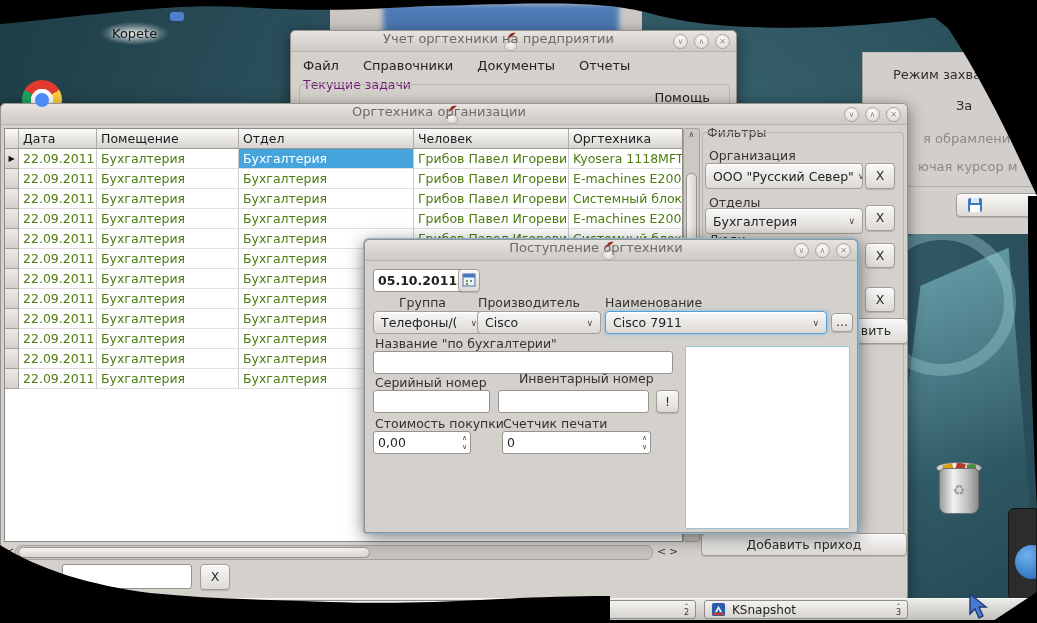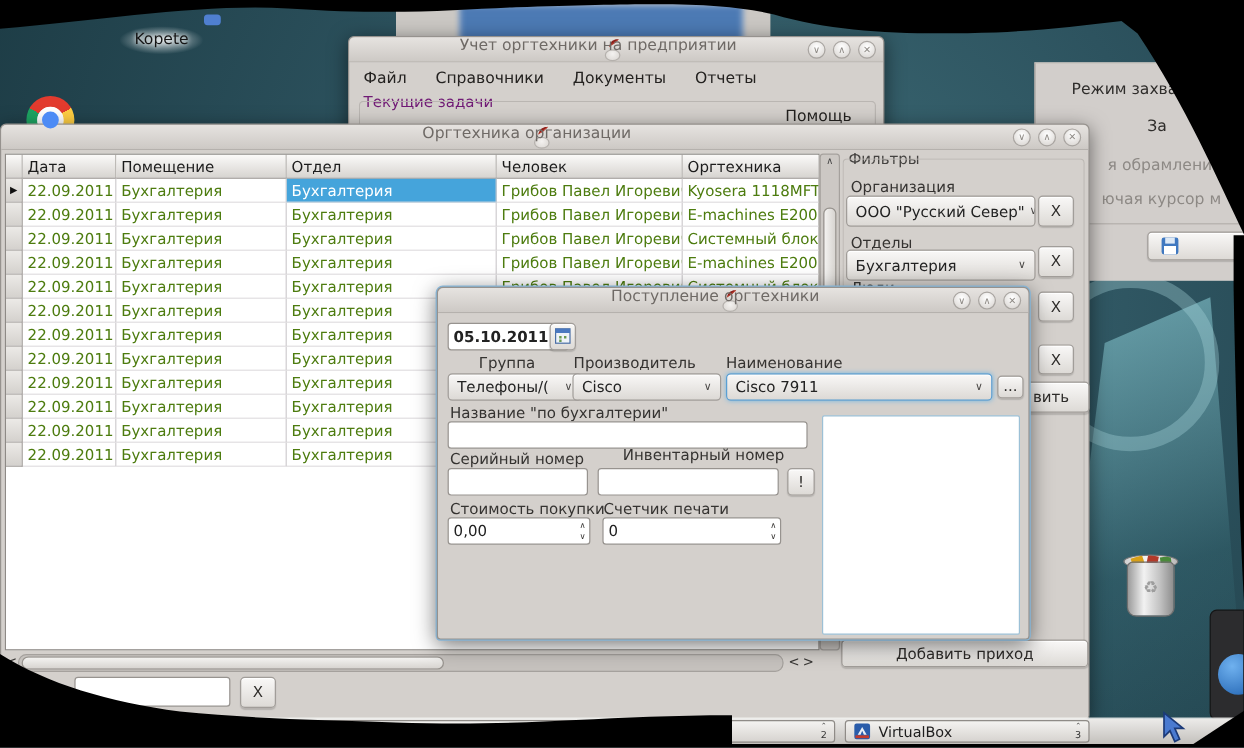--- a/index.html
+++ b/index.html
@@ -394,21 +394,21 @@
     <input class="input" style="position: absolute; left: 8px; top: 111px; width: 300px; height: 23px;" value="">
 
     <div class="label" style="left:10px; top:135px;">Серийный номер</div>
     <div class="label" style="left:134px; top:131px;margin-left:20px;">Инвентарный номер</div>
     <input class="input" style="position: absolute; left: 8px; top: 150px; width: 117px; height: 23px;" value="">
     <input class="input" style="position: absolute; left: 133px; top: 150px; width: 151px; height: 23px;" value="">
     <div class="btn" style="position:absolute; left:291px; top:150px; width:23px; height:23px; line-height:21px;">!</div>
 
     <div class="label" style="left:10px; top:176px;">Стоимость покупки</div>
     <div class="label" style="left:138px; top:176px;">Счетчик печати</div>
-    <div class="spin" style="position:absolute; left:8px; top:191px; width:119px; height:23px;">
+    <div class="spin" style="position:absolute; left:8px; top:191px; width:98px; height:23px;">
       <input class="input" style="width: 100%; height: 100%;" value="0,00">
       <div class="arrows">
           <span>∧</span>
           <span>∨</span>
         </div>
     </div>
     <div class="spin" style="position:absolute; left:137px; top:191px; width:149px; height:23px;">
       <input class="input" style="width: 100%; height: 100%;" value="0">
       <div class="arrows">
           <span>∧</span>
@@ -455,21 +455,21 @@
           <span class="car">⌃</span>
           <span>2</span>
         </span>
     </div>
     <div class="task" style="left:704px; width:204px;">
       <svg class="ticon" viewBox="0 0 16 16">
         <rect x="1" y="1" width="14" height="14" rx="2" fill="#2a5caa"></rect>
         <path d="M4 11 L8 4 L12 11 L9.5 11 L8 7.5 L6.5 11 Z" fill="#e8eef6"></path>
         <rect x="2" y="11.5" width="12" height="2.5" fill="#c23b2e"></rect>
       </svg>
-      <span class="tlabel">VirtualBox</span>
+      <span class="tlabel">KSnapshot</span>
       <span class="tcount">
           <span class="car">⌃</span>
           <span>3</span>
         </span>
     </div>
 
   </div>
 
   <svg class="cursor" viewBox="0 0 26 28">
     <path d="M4 2 L4 22 L9 17 L13 26 L17 24 L13 15 L20 15 Z" fill="#4a7ad0" stroke="#1c3a78" stroke-width="1.4"></path>

